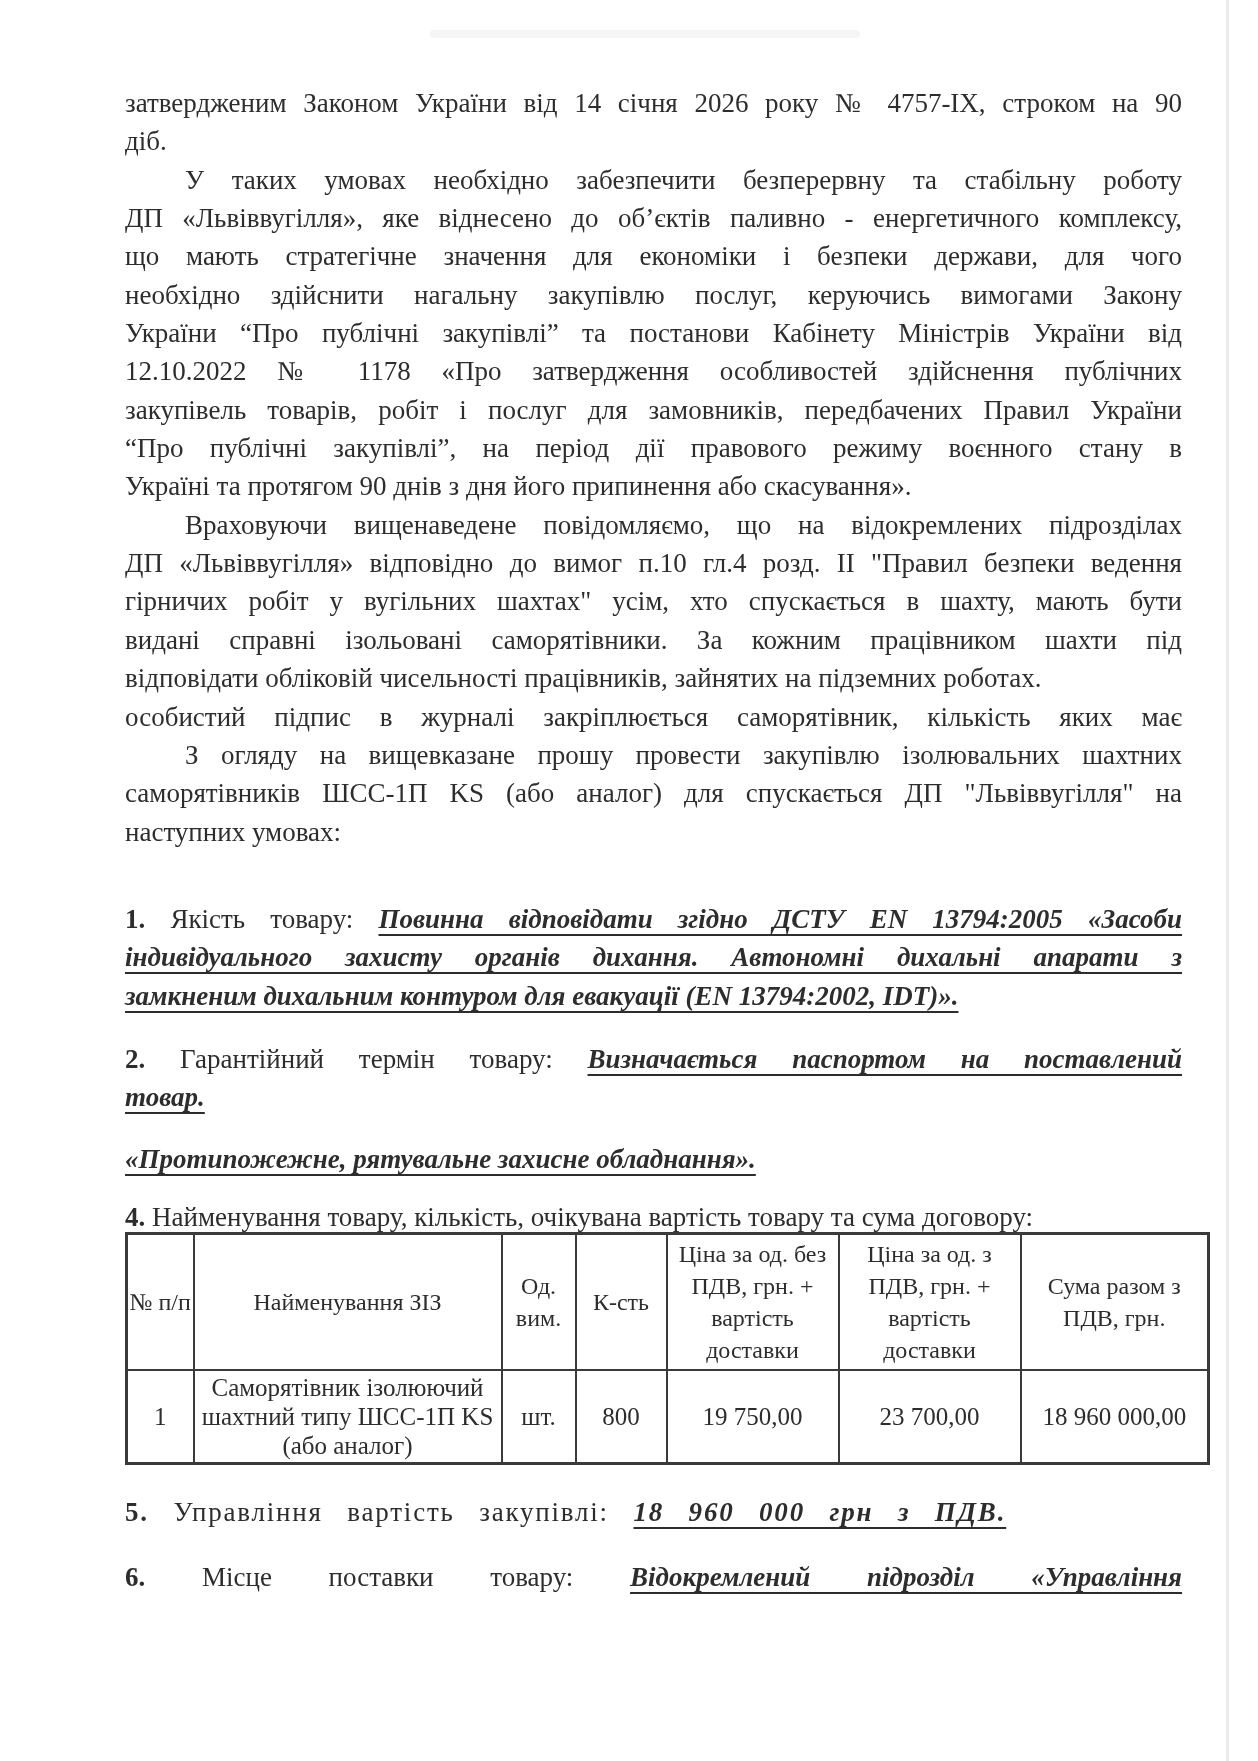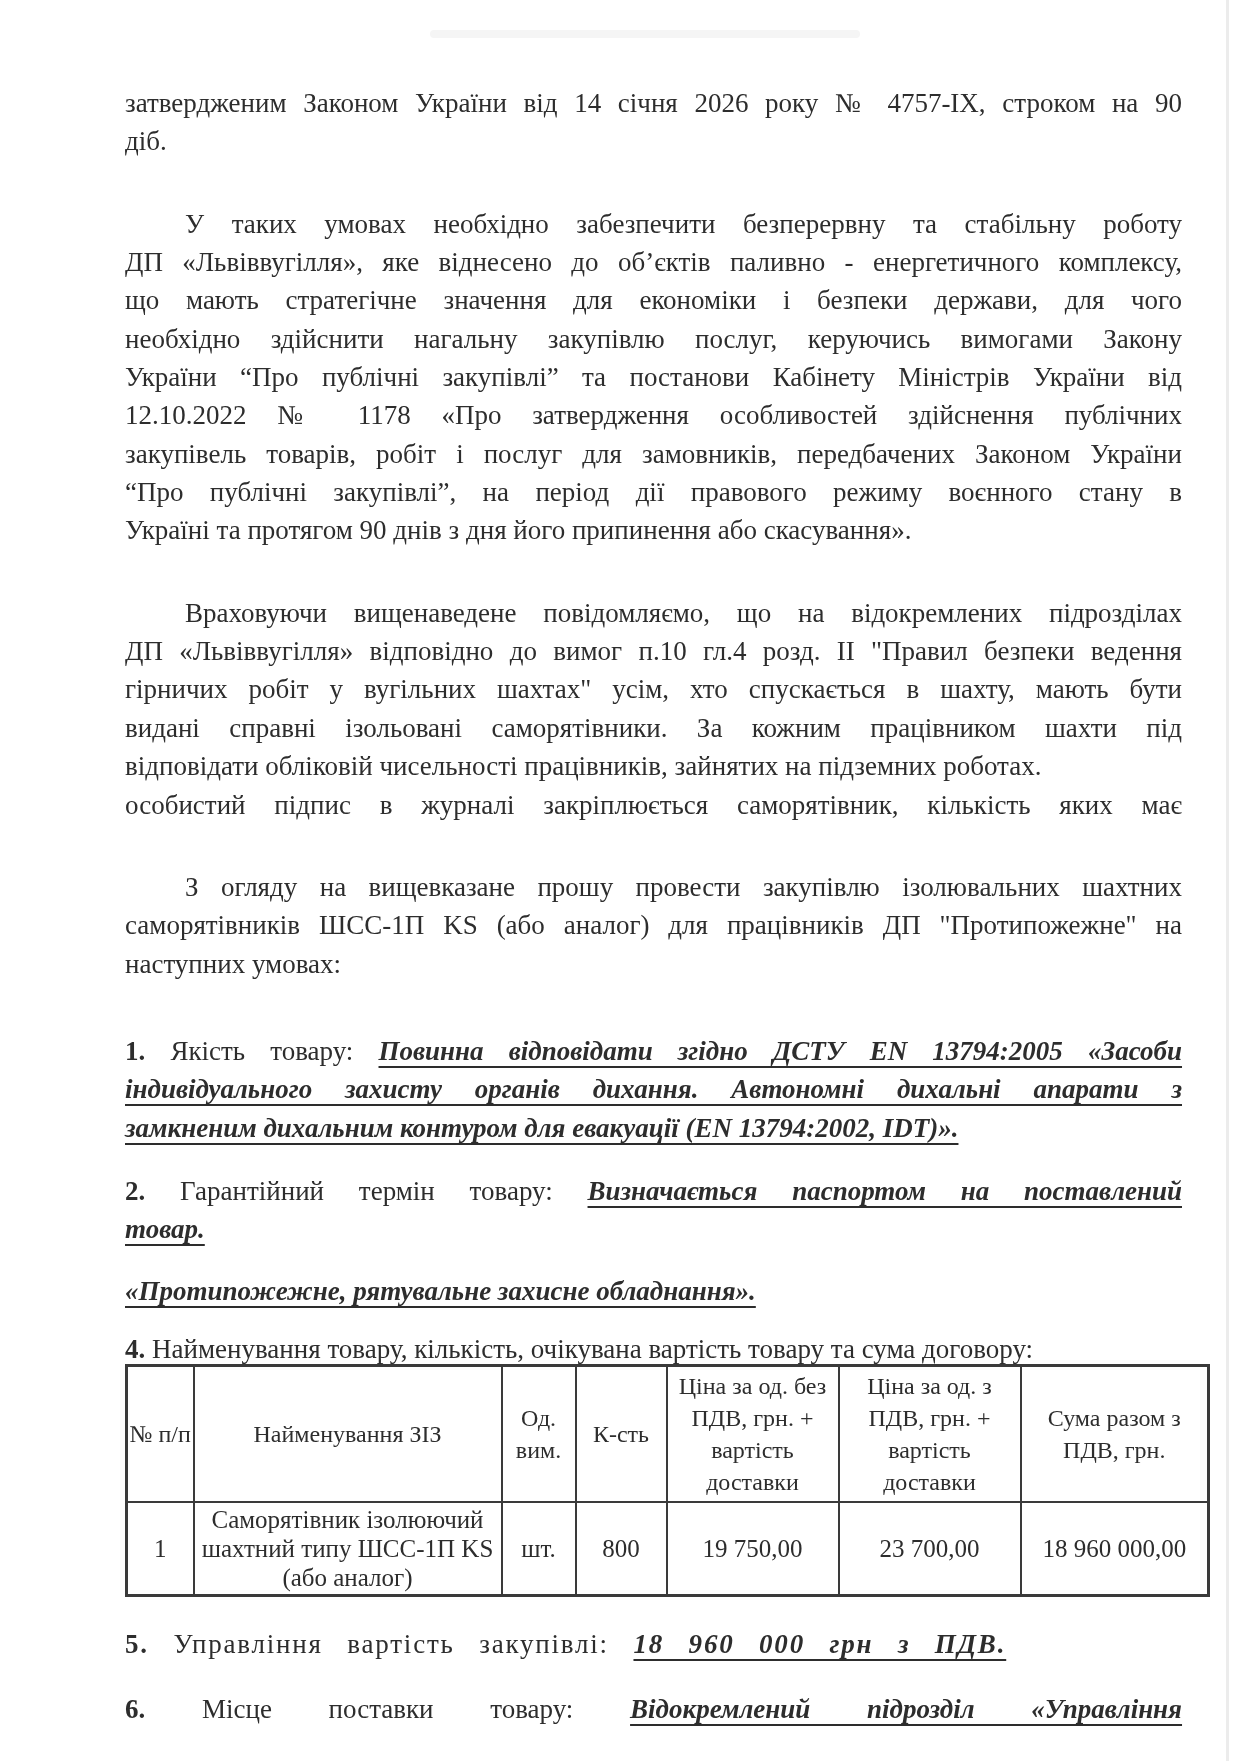--- a/index.html
+++ b/index.html
@@ -19,21 +19,21 @@
     position: absolute; left: 430px; top: 30px;
     width: 430px; height: 8px; background: #f5f5f5; border-radius: 4px;
   }
   .doc {
     position: absolute; left: 125px; top: 84px; width: 1057px;
     font-size: 27px; line-height: 38.35px;
   }
   .ln { text-align: justify; }
   .ln.full { text-align-last: justify; }
   .ln.last { text-align-last: left; }
-  .ln.ind { text-indent: 60px; margin-top: 44px; }
+  .ln.ind { text-indent: 60px; }
   .num { font-weight: 700; }
   .biu {
     font-weight: 700; font-style: italic;
     text-decoration: underline;
     text-decoration-thickness: 2px;
     text-underline-offset: 6px;
   }
   .wide { word-spacing: 16px; letter-spacing: 1.8px; }
   .gap-a { height: 49px; }
   .gap-b { height: 25px; }
@@ -66,35 +66,35 @@
       <div class="ln full">затвердженим Законом України від 14 січня 2026 року № 4757-ІХ, строком на 90</div>
       <div class="ln last">діб.</div>
     </div>
   <div>
       <div class="ln full ind">У таких умовах необхідно забезпечити безперервну та стабільну роботу</div>
       <div class="ln full">ДП «Львіввугілля», яке віднесено до об’єктів паливно - енергетичного комплексу,</div>
       <div class="ln full">що мають стратегічне значення для економіки і безпеки держави, для чого</div>
       <div class="ln full">необхідно здійснити нагальну закупівлю послуг, керуючись вимогами Закону</div>
       <div class="ln full">України “Про публічні закупівлі” та постанови Кабінету Міністрів України від</div>
       <div class="ln full">12.10.2022 № 1178 «Про затвердження особливостей здійснення публічних</div>
-      <div class="ln full">закупівель товарів, робіт і послуг для замовників, передбачених Законом України</div>
+      <div class="ln full">закупівель товарів, робіт і послуг для замовників, передбачених Правил України</div>
       <div class="ln full">“Про публічні закупівлі”, на період дії правового режиму воєнного стану в</div>
       <div class="ln last">Україні та протягом 90 днів з дня його припинення або скасування».</div>
     </div>
   <div>
       <div class="ln full ind">Враховуючи вищенаведене повідомляємо, що на відокремлених підрозділах</div>
       <div class="ln full">ДП «Львіввугілля» відповідно до вимог п.10 гл.4 розд. ІІ "Правил безпеки ведення</div>
       <div class="ln full">гірничих робіт у вугільних шахтах" усім, хто спускається в шахту, мають бути</div>
       <div class="ln full">видані справні ізольовані саморятівники. За кожним працівником шахти під</div>
       <div class="ln last">відповідати обліковій чисельності працівників, зайнятих на підземних роботах.</div>
       <div class="ln full">особистий підпис в журналі закріплюється саморятівник, кількість яких має</div>
     </div>
   <div>
       <div class="ln full ind">З огляду на вищевказане прошу провести закупівлю ізолювальних шахтних</div>
-      <div class="ln full">саморятівників ШСС-1П KS (або аналог) для працівників ДП "Протипожежне" на</div>
+      <div class="ln full">саморятівників ШСС-1П KS (або аналог) для спускається ДП "Львіввугілля" на</div>
       <div class="ln last">наступних умовах:</div>
     </div>
 
   <div class="gap-a"></div>
 
   <div>
     <div class="ln full"><span class="num">1.</span> <span>Якість товару:</span> <span class="biu">Повинна відповідати згідно ДСТУ EN 13794:2005 «Засоби</span></div>
     <div class="ln full"><span class="biu">індивідуального захисту органів дихання. Автономні дихальні апарати з</span></div>
     <div class="ln last"><span class="biu">замкненим дихальним контуром для евакуації (EN 13794:2002, IDT)».</span></div>
   </div>

